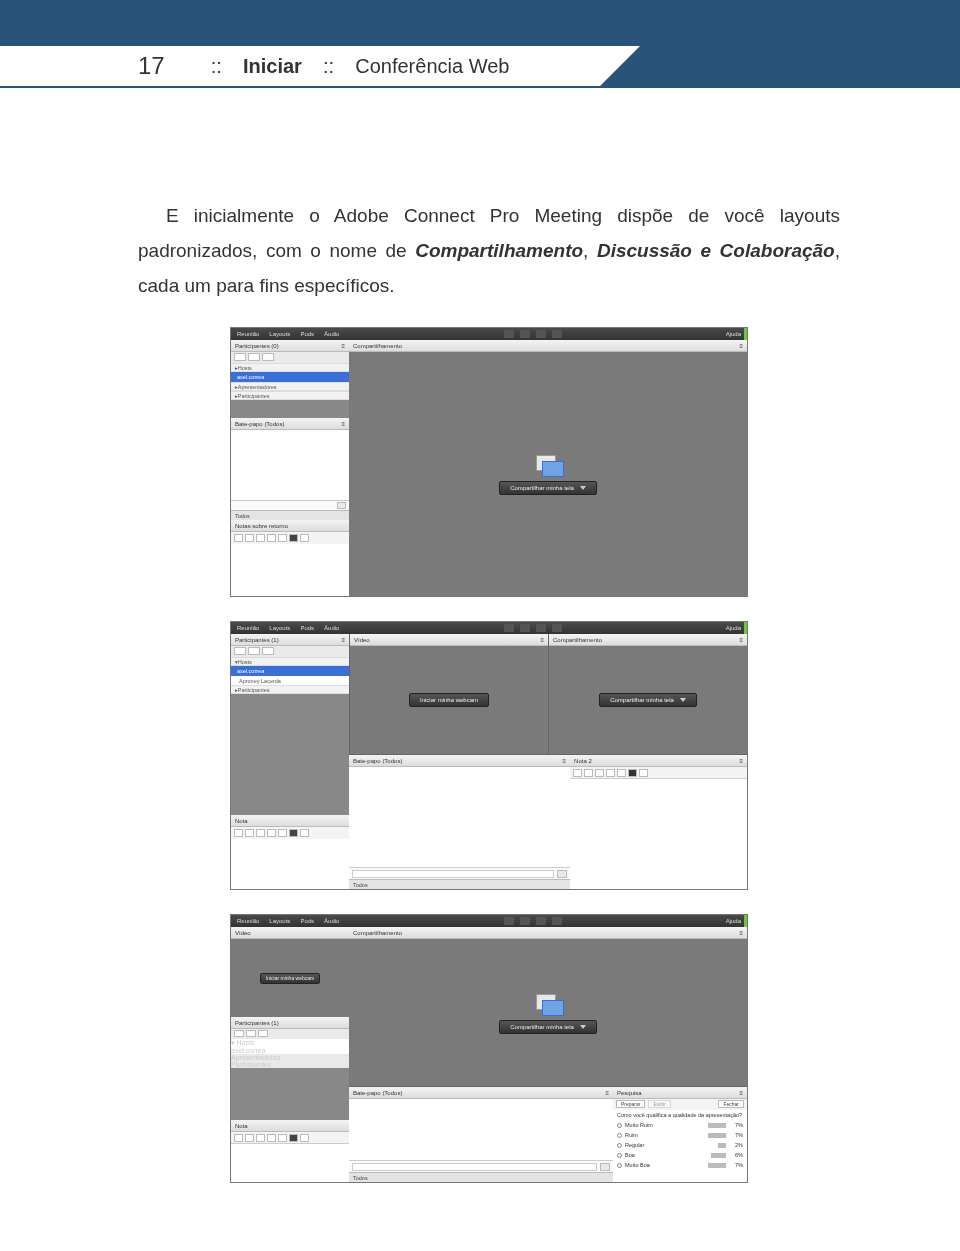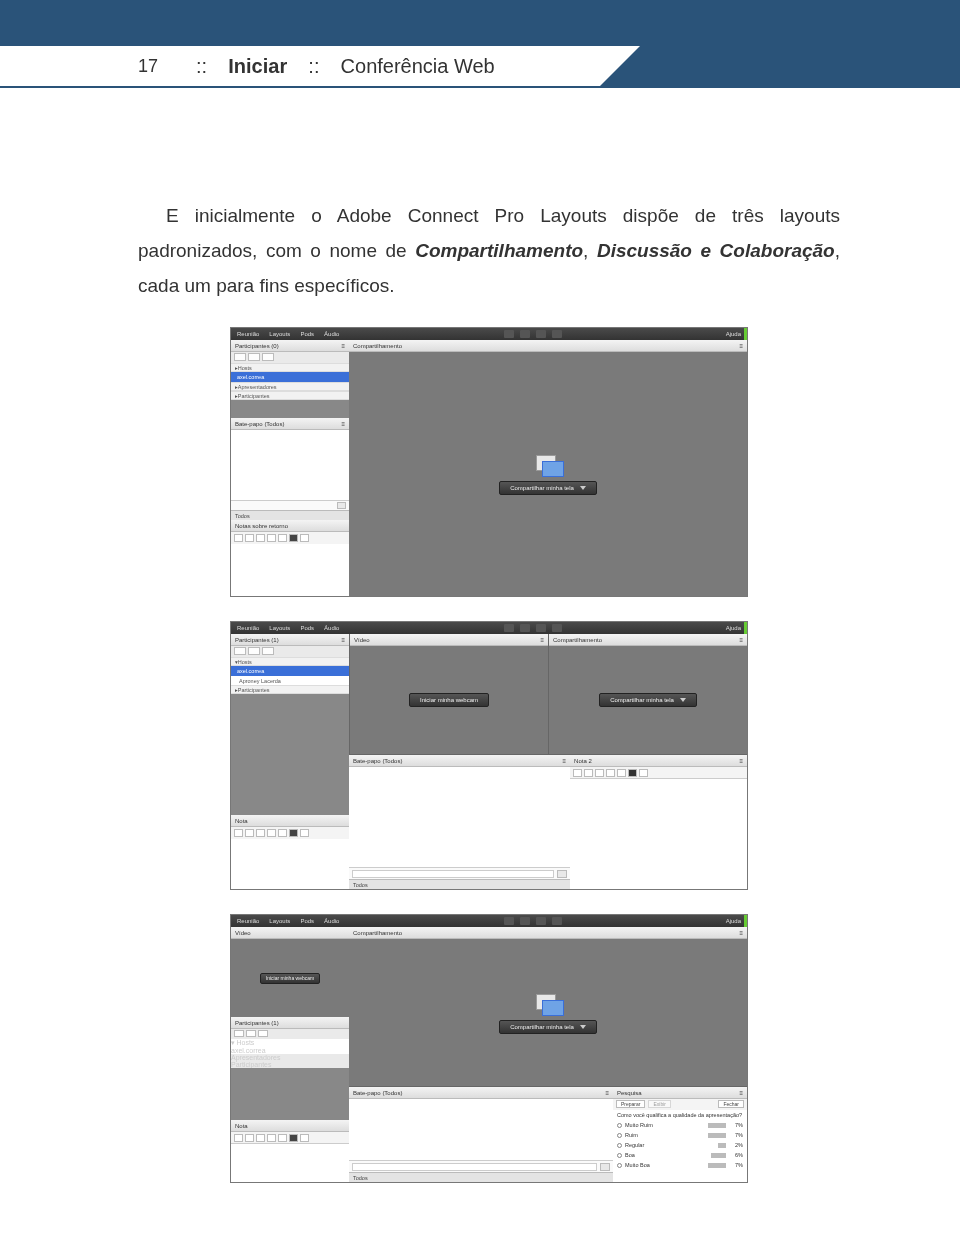--- a/index.html
+++ b/index.html
@@ -1,19 +1,19 @@
 <!DOCTYPE html>
 <html><head>
 <meta charset="utf-8">
 <style>
   * { box-sizing: border-box; margin: 0; padding: 0; }
   body { width: 960px; height: 1251px; background: #fff; font-family: Arial, Helvetica, sans-serif; color: #222; }
   .topband { width: 100%; height: 48px; background: #2a5379; }
   .pagebanner { position: relative; width: 600px; height: 40px; background: #fff; margin-top: -2px; padding-left: 138px; display: flex; align-items: center; font-size: 20px; color: #333; }
-  .pagebanner .pgnum { font-weight: 400; font-size: 18px; color: #333; margin-right: 28px; }
+  .pagebanner .pgnum { font-weight: 400; font-size: 24px; color: #333; margin-right: 36px; }
   .pagebanner .sep { color: #333; margin: 0 10px; letter-spacing: 0; }
   .pagebanner .bold { font-weight: 700; }
   .pagebanner::after {
     content: ""; position: absolute; right: -40px; top: 0;
     width: 0; height: 0; border-top: 40px solid #fff; border-right: 40px solid transparent;
   }
   .header-block { position: relative; height: 40px; }
   .header-block .bannerbg { position: absolute; top: 0; left: 0; right: 0; height: 40px; background: #2a5379; }
   .header-block .pagebanner { position: absolute; top: 0; left: 0; z-index: 2; }
 
@@ -112,21 +112,21 @@
     <span>&nbsp;&nbsp;</span>
     <span class="sep">::</span>
     <span>&nbsp;&nbsp;</span>
     <span>Conferência Web</span>
   </div>
 </div>
 
 <div class="content">
   <div class="bodytext">
     <p class="para2">
-      <span>E inicialmente o Adobe Connect Pro Layouts dispõe de três layouts padronizados, com o nome de </span><em>Compartilhamento</em><span>, </span><em>Discussão e Colaboração</em><span>, cada um para fins específicos.</span>
+      <span>E inicialmente o Adobe Connect Pro Meeting dispõe de você layouts padronizados, com o nome de </span><em>Compartilhamento</em><span>, </span><em>Discussão e Colaboração</em><span>, cada um para fins específicos.</span>
     </p>
   </div>
 
   <div class="screenshots">
 
     <div class="shot shot1">
       <div class="menubar">
         <span>Reunião</span>
         <span>Layouts</span>
         <span>Pods</span>

